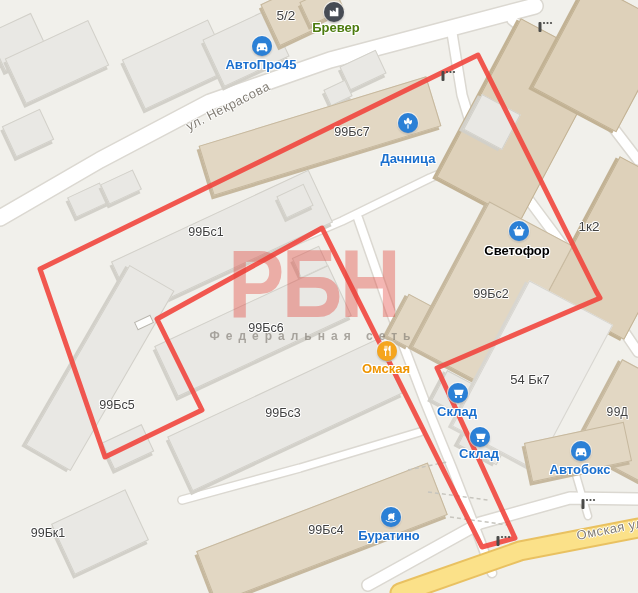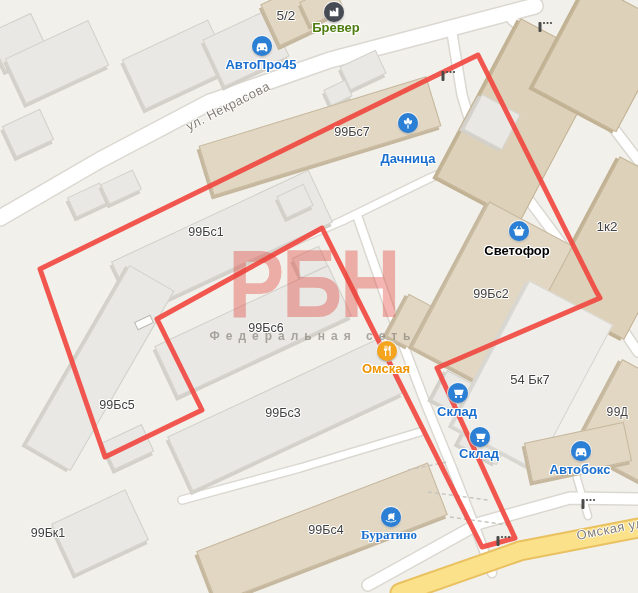--- a/index.html
+++ b/index.html
@@ -133,21 +133,21 @@
         <rect x="581.5" y="499" width="3" height="10" rx="1" fill="#4a4a48"></rect>
         <circle cx="587" cy="500" r="1.1" fill="#4a4a48"></circle>
         <circle cx="590.5" cy="500" r="1.1" fill="#4a4a48"></circle>
         <circle cx="594" cy="500" r="1.1" fill="#4a4a48"></circle>
       </g>
     </svg>
   <div id="labels">
       <div class="arealabel" style="left: 286px; top: 15px; font-size: 13.5px;">5/2</div>
       <div class="arealabel" style="left: 352px; top: 132px; font-size: 12.5px;">99Бс7</div>
       <div class="arealabel" style="left: 206px; top: 232px; font-size: 12.5px;">99Бс1</div>
-      <div class="arealabel" style="left: 607px; top: 226px; font-size: 13.5px;">1к2</div>
+      <div class="arealabel" style="left: 589px; top: 226px; font-size: 13.5px;">1к2</div>
       <div class="arealabel" style="left: 491px; top: 294px; font-size: 12.5px;">99Бс2</div>
       <div class="arealabel" style="left: 266px; top: 328px; font-size: 12.5px;">99Бс6</div>
       <div class="arealabel" style="left: 530px; top: 379px; font-size: 13px;">54 Бк7</div>
       <div class="arealabel" style="left: 617px; top: 413px; font-size: 12px; font-family: Liberation Mono, monospace;">99Д</div>
       <div class="arealabel" style="left: 117px; top: 405px; font-size: 12.5px;">99Бс5</div>
       <div class="arealabel" style="left: 283px; top: 413px; font-size: 12.5px;">99Бс3</div>
       <div class="arealabel" style="left: 48px; top: 533px; font-size: 12.5px;">99Бк1</div>
       <div class="arealabel" style="left: 326px; top: 530px; font-size: 12.5px;">99Бс4</div>
       <div class="streetlabel" style="left: 228px; top: 106px; transform: translate(-50%, -50%) rotate(-27deg);">ул. Некрасова</div>
       <div class="streetlabel" style="left: 610px; top: 529px; transform: translate(-50%, -50%) rotate(-11deg);">Омская ул</div>
@@ -229,18 +229,18 @@
         </div>
         <div class="poi-label" style="left: 580px; top: 469px; color: rgb(26, 111, 206);">Автобокс</div>
       </div>
       <div class="poi">
         <div class="poi-circle" style="left: 381px; top: 507px; background: rgb(43, 128, 214); color: rgb(43, 128, 214);">
           <svg width="20" height="20" viewBox="0 0 20 20">
             <path d="M5 13.1c1.5 1 3.2 1.5 5 1.5s3.5-.5 5-1.5l.4.65c-1.6 1.1-3.5 1.7-5.4 1.7s-3.8-.6-5.4-1.7z" fill="#fff"></path>
             <path d="M7.1 8.6c.4-1.25 1.5-2.05 2.85-2.05.5 0 1 .12 1.4.35l1.05-.95 1.35.4-.6 1.6c.2.4.3.8.3 1.25 0 .6-.18 1.2-.5 1.7l.42 1.95-1.3.4-.5-1.55H8.8l-.5 1.55-1.3-.4.52-2.25c-.3-.6-.45-1.3-.42-2z" fill="#fff"></path>
           </svg>
         </div>
-        <div class="poi-label" style="left: 389px; top: 535px; color: rgb(26, 111, 206); font-family: Liberation Serif, serif;">Буратино</div>
+        <div class="poi-label" style="left: 389px; top: 535px; color: rgb(26, 111, 206);">Буратино</div>
       </div>
     </div>
   <div id="watermark">РБН</div>
   <div id="watermark-sub">Федеральная сеть</div>
 </div>
 
 </body></html>

